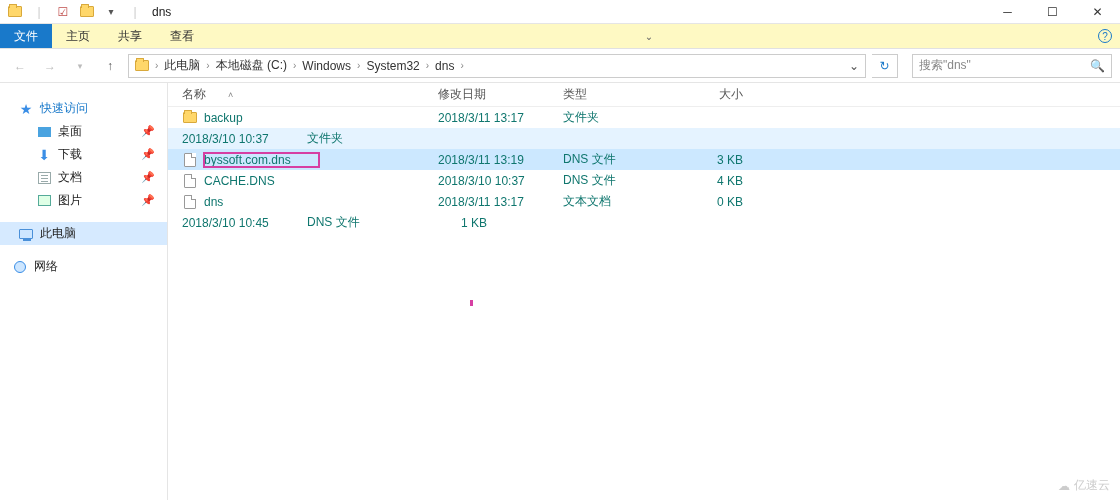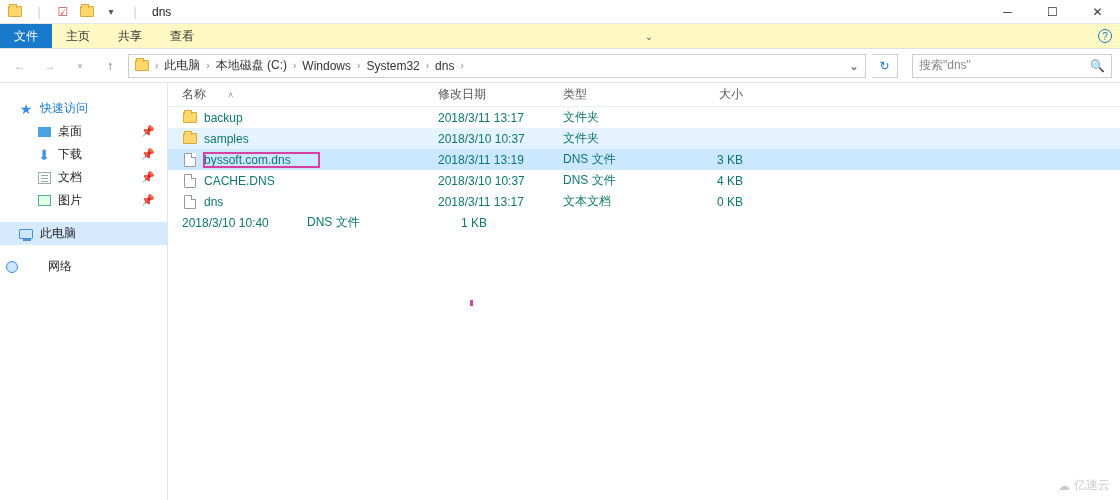--- a/index.html
+++ b/index.html
@@ -162,21 +162,21 @@
       <span class="pin">📌</span>
     </div>
     <div style="height:10px;"></div>
     <div class="sb-item selected" style="padding-left:18px;">
       <span class="sb-icon">
           <span class="computer-glyph"></span>
         </span>
       <span>此电脑</span>
     </div>
     <div style="height:10px;"></div>
-    <div class="sb-item" style="padding-left:4px;gap:22px;">
+    <div class="sb-item" style="padding-left:12px;">
       <span class="sb-icon">
           <span class="globe-icon"></span>
         </span>
       <span>网络</span>
     </div>
   </div>
 
   <div class="filepane">
     <div class="cols">
       <div class="col-name">
@@ -193,26 +193,20 @@
             <span class="ficon">
               <span class="folder-glyph"></span>
             </span>
             <span class="namebox">backup</span>
           </div>
           <div class="col-date">2018/3/11 13:17</div>
           <div class="col-type">文件夹</div>
           <div class="col-size"></div>
         </div>
         <div class="row hot">
-          <div class="col-name">
-            <span class="ficon">
-              <span class="folder-glyph"></span>
-            </span>
-            <span class="namebox">samples</span>
-          </div>
           <div class="col-date">2018/3/10 10:37</div>
           <div class="col-type">文件夹</div>
           <div class="col-size"></div>
         </div>
         <div class="row sel highlighted">
           <div class="col-name">
             <span class="ficon">
               <span class="file-glyph"></span>
             </span>
             <span class="namebox">byssoft.com.dns</span>
@@ -237,21 +231,21 @@
             <span class="ficon">
               <span class="file-glyph"></span>
             </span>
             <span class="namebox">dns</span>
           </div>
           <div class="col-date">2018/3/11 13:17</div>
           <div class="col-type">文本文档</div>
           <div class="col-size">0 KB</div>
         </div>
         <div class="row ">
-          <div class="col-date">2018/3/10 10:40</div>
+          <div class="col-date">2018/3/10 10:45</div>
           <div class="col-type">DNS 文件</div>
           <div class="col-size">1 KB</div>
         </div>
       </div>
   </div>
 </div>
 
 <div class="pink-dot"></div>
 
 <div class="watermark">

